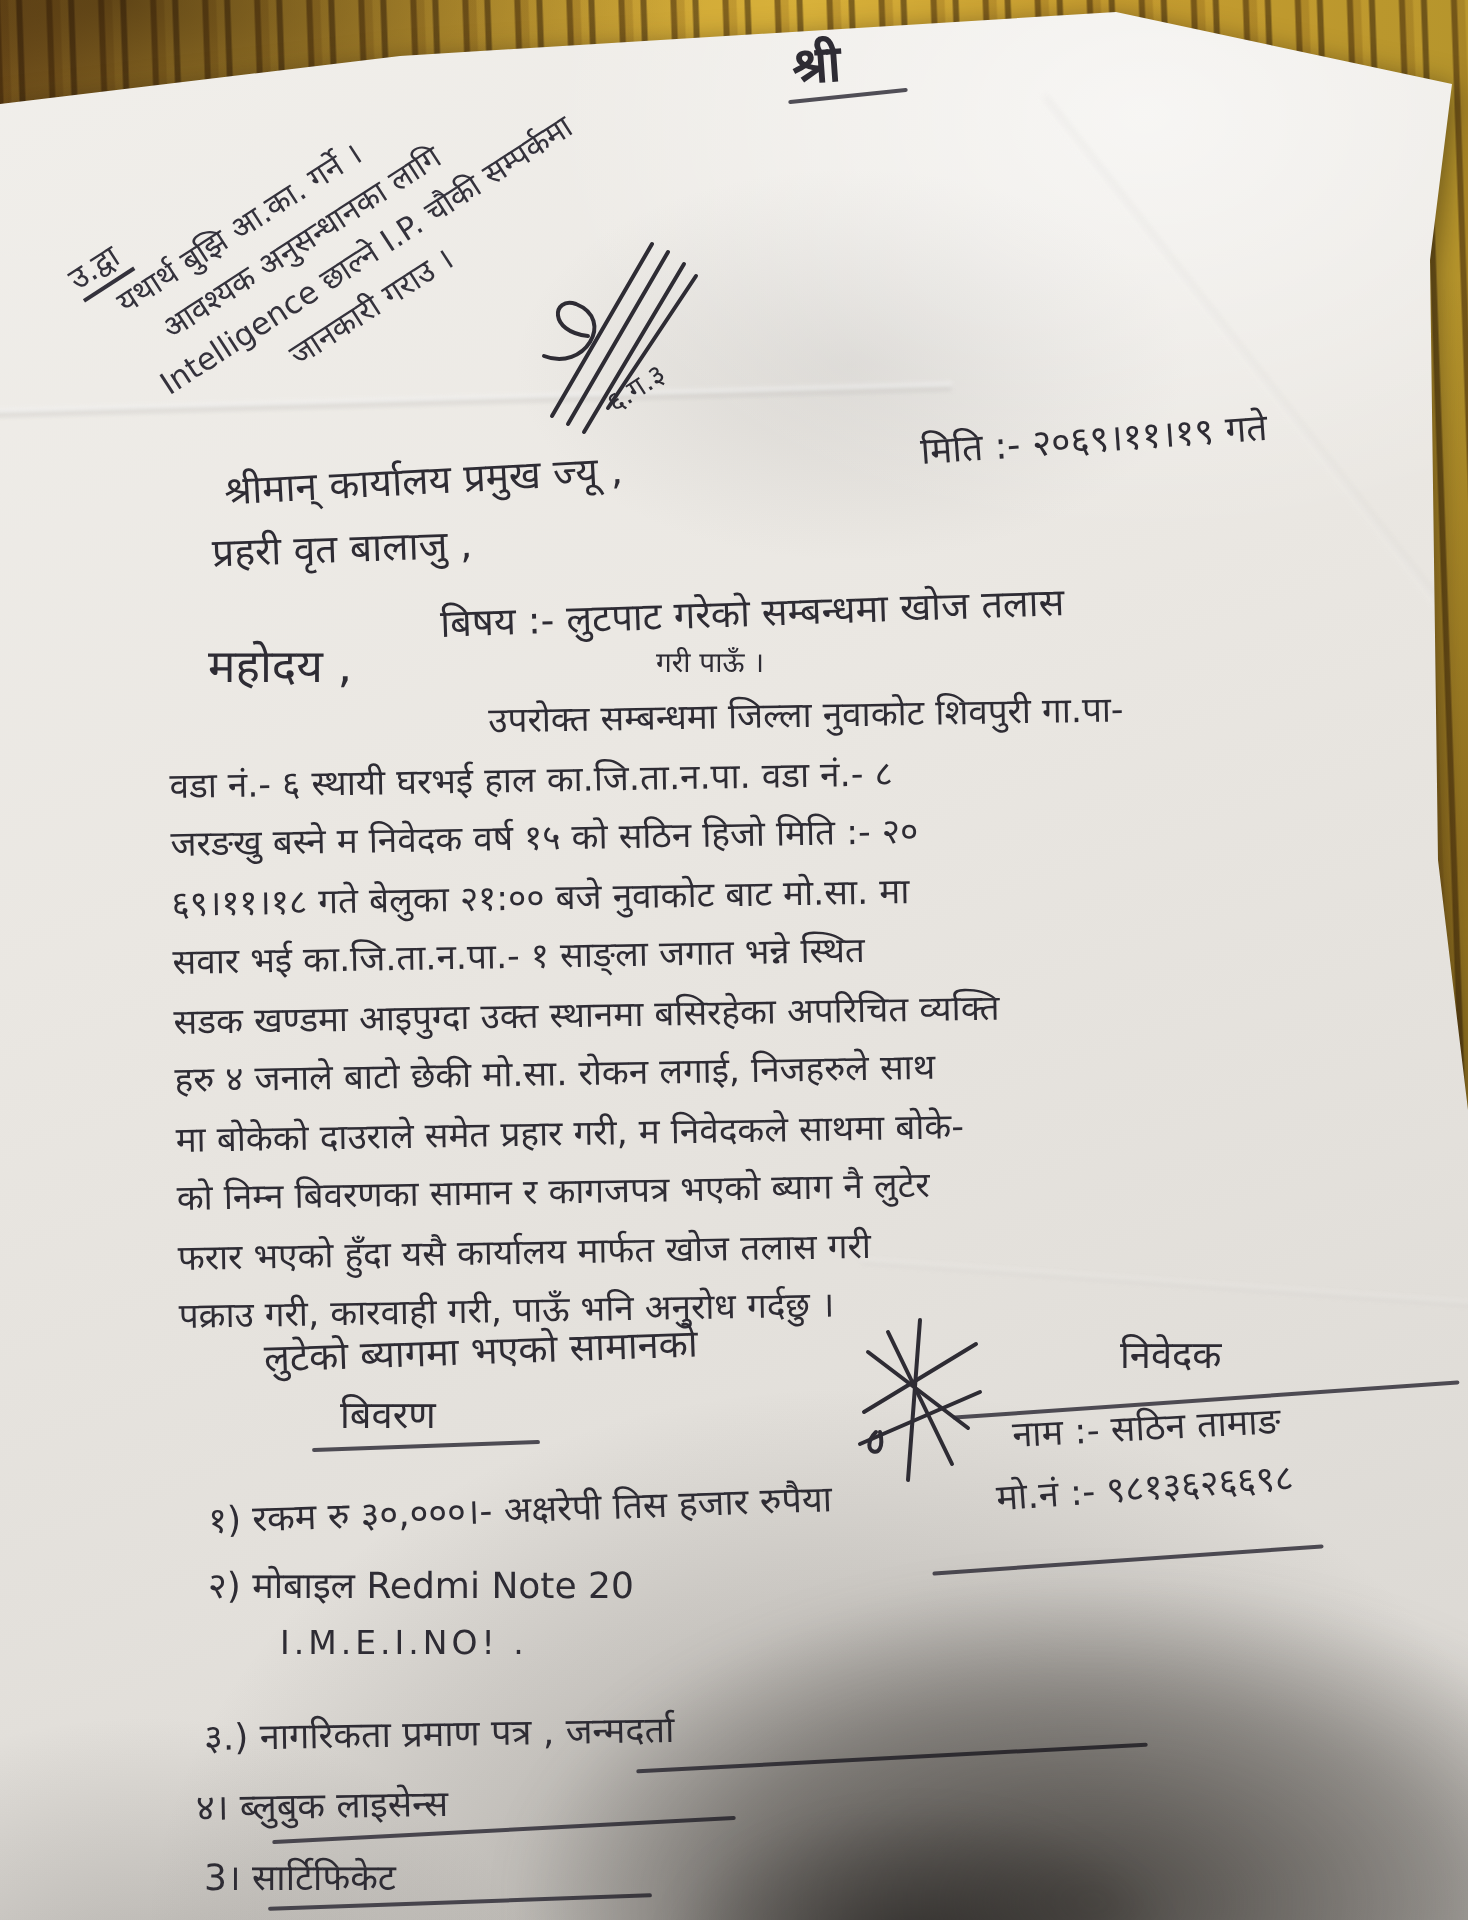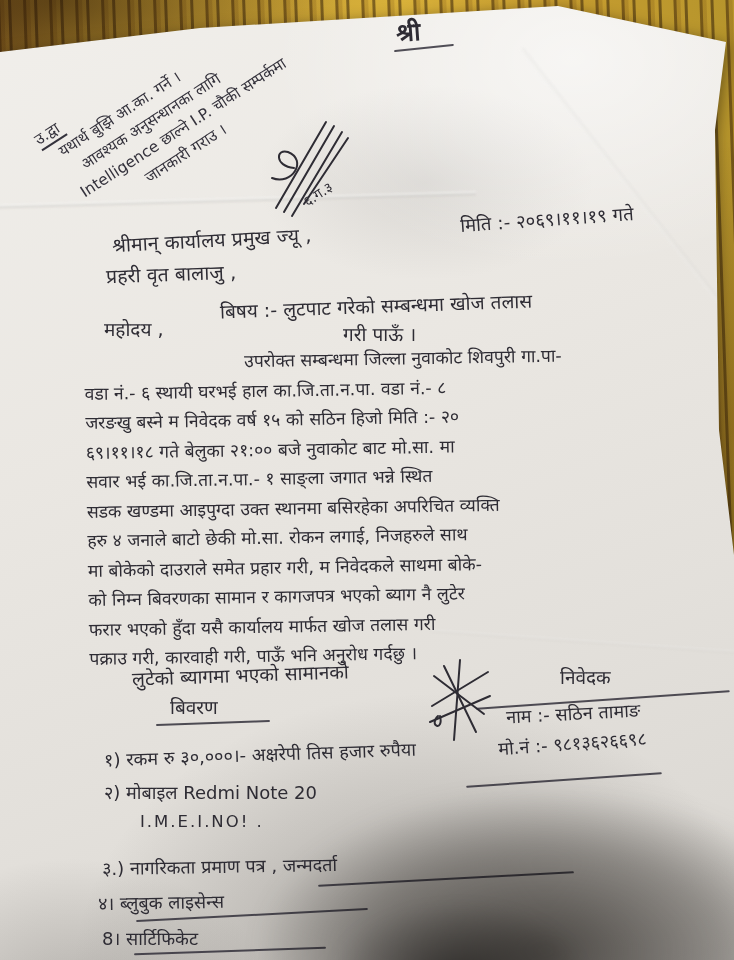--- a/index.html
+++ b/index.html
@@ -53,22 +53,22 @@
   .annot .a1{margin-left:14px;}
   .annot .a2{margin-left:26px;}
   .annot .a3{margin-left:10px;}
   .annot .a4{margin-left:72px;}
   .sigcode{left:302px;top:184px;transform:rotate(-33deg);font-size:14px;}
   .sigtop{position:absolute;left:262px;top:106px;}
   .dateline{left:460px;top:206px;font-size:18.5px;transform:rotate(-4deg);}
   .rcpt1{left:112px;top:226px;font-size:19.5px;transform:rotate(-3deg);}
   .rcpt2{left:106px;top:260px;font-size:19.5px;transform:rotate(-2deg);}
   .subj1{left:220px;top:293px;font-size:19px;transform:rotate(-2deg);}
-  .subj2{left:328px;top:321px;font-size:19px;margin-left:15px;}
-  .salut{left:104px;top:316px;font-size:19px;}
+  .subj2{left:328px;top:321px;font-size:14px;}
+  .salut{left:104px;top:316px;font-size:23px;}
   .body{left:84px;top:350px;font-size:17.5px;line-height:29.5px;transform:rotate(-1deg);transform-origin:0 0;}
   .body div{white-space:nowrap;}
   .body .b0{padding-left:160px;}
   .invh1{left:132px;top:662px;font-size:19px;transform:rotate(-2deg);}
   .invh2{left:170px;top:694px;font-size:19px;font-family:Liberation Serif, serif;}
   .applbl{left:560px;top:664px;font-size:19px;}
   .appname{left:506px;top:701px;font-size:18px;transform:rotate(-3deg);}
   .appphone{left:498px;top:731px;font-size:18px;transform:rotate(-4deg);}
   .sigstar{position:absolute;left:424px;top:654px;}
   .it1{left:104px;top:742px;font-size:18px;transform:rotate(-2deg);}
@@ -167,20 +167,20 @@
       <div class="t appphone">मो.नं :- ९८१३६२६६९८</div>
 
       <div class="t it1">१) रकम रु ३०,०००।- अक्षरेपी तिस हजार रुपैया</div>
       <div class="stroke s-tis"></div>
       <div class="t it2">२) मोबाइल Redmi Note 20</div>
       <div class="t it2b">I.M.E.I.NO! .</div>
       <div class="t it3">३.) नागरिकता प्रमाण पत्र , जन्मदर्ता</div>
       <div class="stroke s-janma"></div>
       <div class="t it4">४। ब्लुबुक लाइसेन्स</div>
       <div class="stroke s-blu"></div>
-      <div class="t it5">8। सार्टिफिकेट</div>
+      <div class="t it5">3। सार्टिफिकेट</div>
       <div class="stroke s-cert"></div>
 
       <div class="blob blob1"></div>
       <div class="blob blob2"></div>
     </div>
   </div>
 </div>
 
 </body></html>

